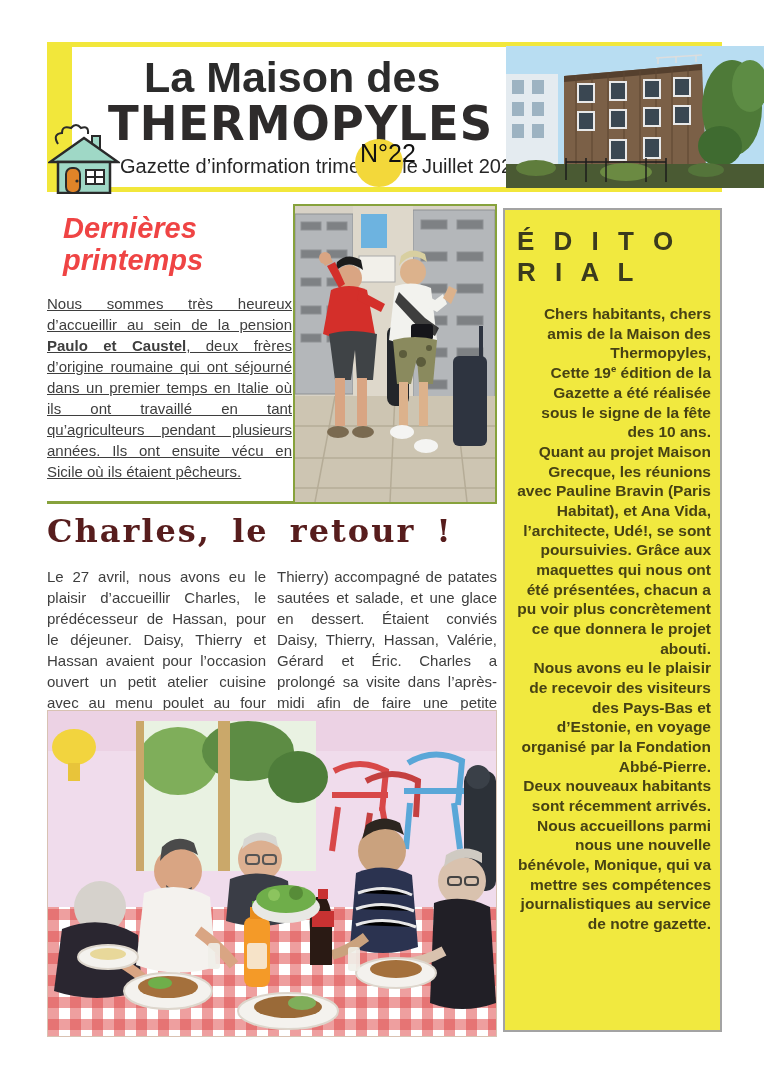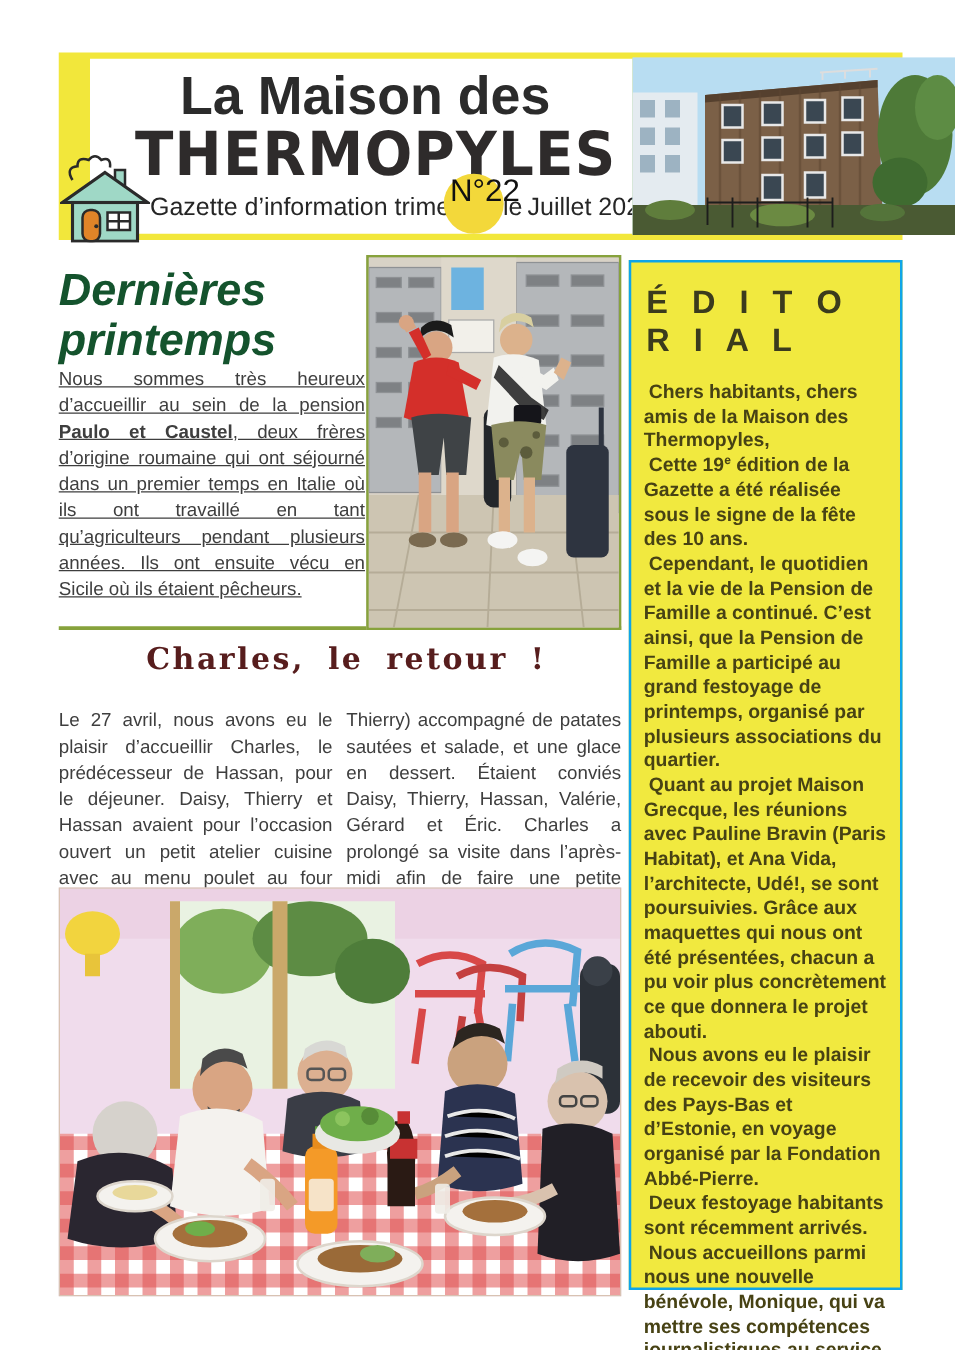--- a/index.html
+++ b/index.html
@@ -16,52 +16,52 @@
                transform:scaleY(1.08);transform-origin:left top;}
   .mast-sub{position:absolute;left:48px;top:108px;font-size:20px;color:#262626;white-space:nowrap;}
   .issue-circle{position:absolute;left:283px;top:92px;width:48px;height:48px;border-radius:50%;
                 background:#f3d83a;}
   .issue-no{position:absolute;left:288px;top:92px;font-size:25px;font-weight:normal;color:#111;white-space:nowrap;}
   .mast-date{position:absolute;left:350px;top:108px;font-size:20px;color:#262626;white-space:nowrap;}
   .house-badge{position:absolute;left:1px;top:80px;width:72px;height:72px;}
   .building-photo{position:absolute;left:459px;top:4px;width:260px;height:142px;background:#bfe0f2;}
 
   
-  .news-head{position:absolute;left:47px;top:212px;width:250px;font-size:36px;font-weight:bold;
-             font-style:italic;color:#14532d;line-height:1.12;}
+  .news-head{position:absolute;left:63px;top:212px;width:250px;font-size:29px;font-weight:bold;
+             font-style:italic;color:#ef4444;line-height:1.12;}
   .news-body{position:absolute;left:47px;top:293px;width:245px;font-size:15px;color:#3e3e3e;
              line-height:1.4;text-align:justify;}
   .news-body p{margin:0;text-decoration:underline;}
   .bold{font-weight:bold;}
   sup{font-size:0.62em;}
 
   .green-rule{position:absolute;left:47px;top:501px;width:450px;height:3px;background:#87a23c;}
 
   
   .men-photo{position:absolute;left:293px;top:204px;width:204px;height:300px;border:2px solid #87a23c;
              box-sizing:border-box;background:#cfc8b8;}
   .dinner-photo{position:absolute;left:47px;top:710px;width:450px;height:327px;background:#eedcea;
                 border:1px solid #d8c2b2;box-sizing:border-box;}
   .photo-svg{display:block;width:100%;height:100%;}
 
   
   .charles-head{position:absolute;left:47px;top:512px;width:460px;font-family:"DejaVu Serif",serif;
-                font-size:24px;font-weight:bold;color:#571d1d;letter-spacing:2px;word-spacing:8px;white-space:nowrap;text-align:center;}
+                font-size:32px;font-weight:bold;color:#571d1d;letter-spacing:2px;word-spacing:8px;white-space:nowrap;}
   .charles-col1{position:absolute;left:47px;top:566px;width:219px;font-size:15px;color:#3e3e3e;
                 line-height:1.4;text-align:justify;}
   .charles-col2{position:absolute;left:277px;top:566px;width:220px;font-size:15px;color:#3e3e3e;
                 line-height:1.4;text-align:justify;}
   .charles-caption{margin-top:2px;font-size:13.5px;font-style:italic;color:#4a4a4a;text-align:left;}
 
   
   .editorial{position:absolute;left:503px;top:208px;width:219px;height:824px;background:#f1e93f;
-             border:2px solid #0ea5e9;box-sizing:border-box;padding:14px 9px 16px 10px;}
+             border:2px solid #a3a3a3;box-sizing:border-box;padding:14px 9px 16px 10px;}
   .edit-title{font-size:26px;font-weight:bold;letter-spacing:6px;color:#3b3b1d;margin:2px 0 16px 2px;
               font-family:"Liberation Sans",sans-serif;}
-  .edit-p{margin:0;font-size:15.5px;font-weight:bold;color:#474214;line-height:1.27;text-indent:4px;}
+  .edit-p{margin:0;font-size:15.5px;font-weight:bold;color:#474214;line-height:1.27;text-indent:4px;text-align:right;}
 </style>
 </head>
 <body>
 
 <div id="page">
 
   <div class="masthead">
     <div class="masthead-panel">
       <div class="mast-title1">La Maison des</div>
       <div class="mast-title2">THERMOPYLES</div>
@@ -379,21 +379,20 @@
           <rect x="160" y="232" width="12" height="26" rx="3"></rect>
           <rect x="300" y="236" width="12" height="24" rx="3"></rect>
         </g>
     </svg>
   </div>
 
   <div class="editorial">
     <div class="edit-title">É D I T O R I A L</div>
     <p class="edit-p">Chers habitants, chers amis de la Maison des Thermopyles,</p>
     <p class="edit-p"><span>Cette 19</span><sup>e</sup><span> édition de la Gazette a été réalisée sous le signe de la fête des 10 ans.</span></p>
-    <p class="edit-p">Cependant, le quotidien et la vie de la Pension de Famille a continué. C’est ainsi, que la Pension de Famille a participé au grand festoyage de printemps, organisé par plusieurs associations du quartier.</p>
     <p class="edit-p">Quant au projet Maison Grecque, les réunions avec Pauline Bravin (Paris Habitat), et Ana Vida, l’architecte, Udé!, se sont poursuivies. Grâce aux maquettes qui nous ont été présentées, chacun a pu voir plus concrètement ce que donnera le projet abouti.</p>
     <p class="edit-p">Nous avons eu le plaisir de recevoir des visiteurs des Pays-Bas et d’Estonie, en voyage organisé par la Fondation Abbé-Pierre.</p>
-    <p class="edit-p">Deux festoyage habitants sont récemment arrivés.</p>
+    <p class="edit-p">Deux nouveaux habitants sont récemment arrivés.</p>
     <p class="edit-p">Nous accueillons parmi nous une nouvelle bénévole, Monique, qui va mettre ses compétences journalistiques au service de notre gazette.</p>
 
   </div>
 
 </div>
 
 </body></html>

